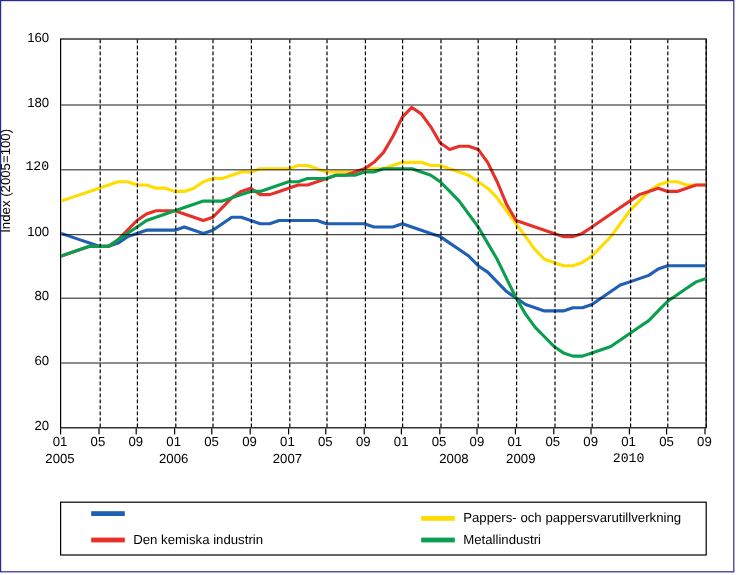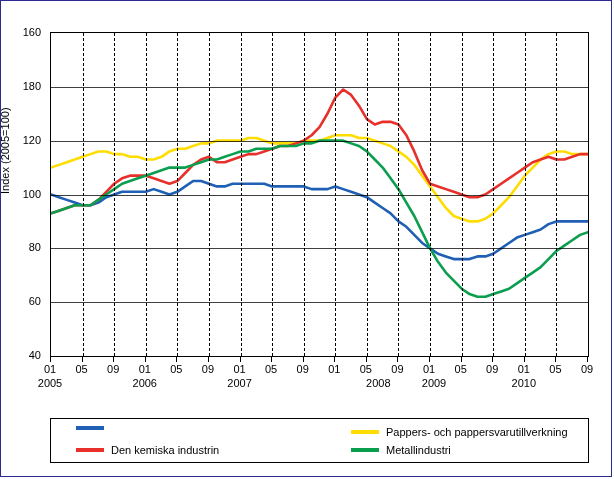--- a/index.html
+++ b/index.html
@@ -97,25 +97,25 @@
   svg{display:block;}
 </style>
 </head>
 <body>
 
 <div id="frame">
 
   <div id="ylabel">Index (2005=100)</div>
 
   <div id="yticks">
-      <div class="ytick-label" style="top: 354px; right: 570px;">40</div>
+      <div class="ytick-label" style="top: 354px; right: 570px;">20</div>
       <div class="ytick-label" style="top: 300.167px; right: 570px;">60</div>
       <div class="ytick-label" style="top: 246.333px; right: 570px;">80</div>
       <div class="ytick-label" style="top: 192.5px; right: 570px;">100</div>
-      <div class="ytick-label" style="top: 138.667px; right: 570px;">120</div>
+      <div class="ytick-label" style="top: 138.667px; right: 570px; font-family: Liberation Mono, monospace;">120</div>
       <div class="ytick-label" style="top: 84.8333px; right: 570px;">180</div>
       <div class="ytick-label" style="top: 31px; right: 570px;">160</div>
     </div>
 
   <div id="plot-area">
     <div id="grid-h">
         <div class="gridline-h" style="top: 269.167px;"></div>
         <div class="gridline-h" style="top: 215.333px;"></div>
         <div class="gridline-h" style="top: 161.5px;"></div>
         <div class="gridline-h" style="top: 107.667px;"></div>
@@ -183,21 +183,21 @@
       <div class="xtick-label" style="left: 473.824px;">01</div>
       <div class="xtick-mark" style="left: 505.412px;"></div>
       <div class="xtick-label" style="left: 505.412px;">05</div>
       <div class="xtick-mark" style="left: 537px;"></div>
       <div class="xtick-label" style="left: 537px;">09</div>
       <div class="xyear-label" style="left: 0px;">2005</div>
       <div class="xyear-label" style="left: 94.7647px;">2006</div>
       <div class="xyear-label" style="left: 189.529px;">2007</div>
       <div class="xyear-label" style="left: 284.294px; margin-left: 44px;">2008</div>
       <div class="xyear-label" style="left: 384px;">2009</div>
-      <div class="xyear-label" style="left: 473.824px;">2010</div>
+      <div class="xyear-label" style="left: 473.824px; font-family: Liberation Mono, monospace;">2010</div>
     </div>
 
   <div id="legend">
       <div class="legend-item" style="left: 25px; top: 7px;">
         <span class="legend-swatch" style="background: rgb(31, 95, 180);"></span>
       </div>
       <div class="legend-item" style="left: 300px; top: 7px;">
         <span class="legend-swatch" style="background: rgb(255, 221, 0);"></span>
         <span>Pappers- och pappersvarutillverkning</span>
       </div>

